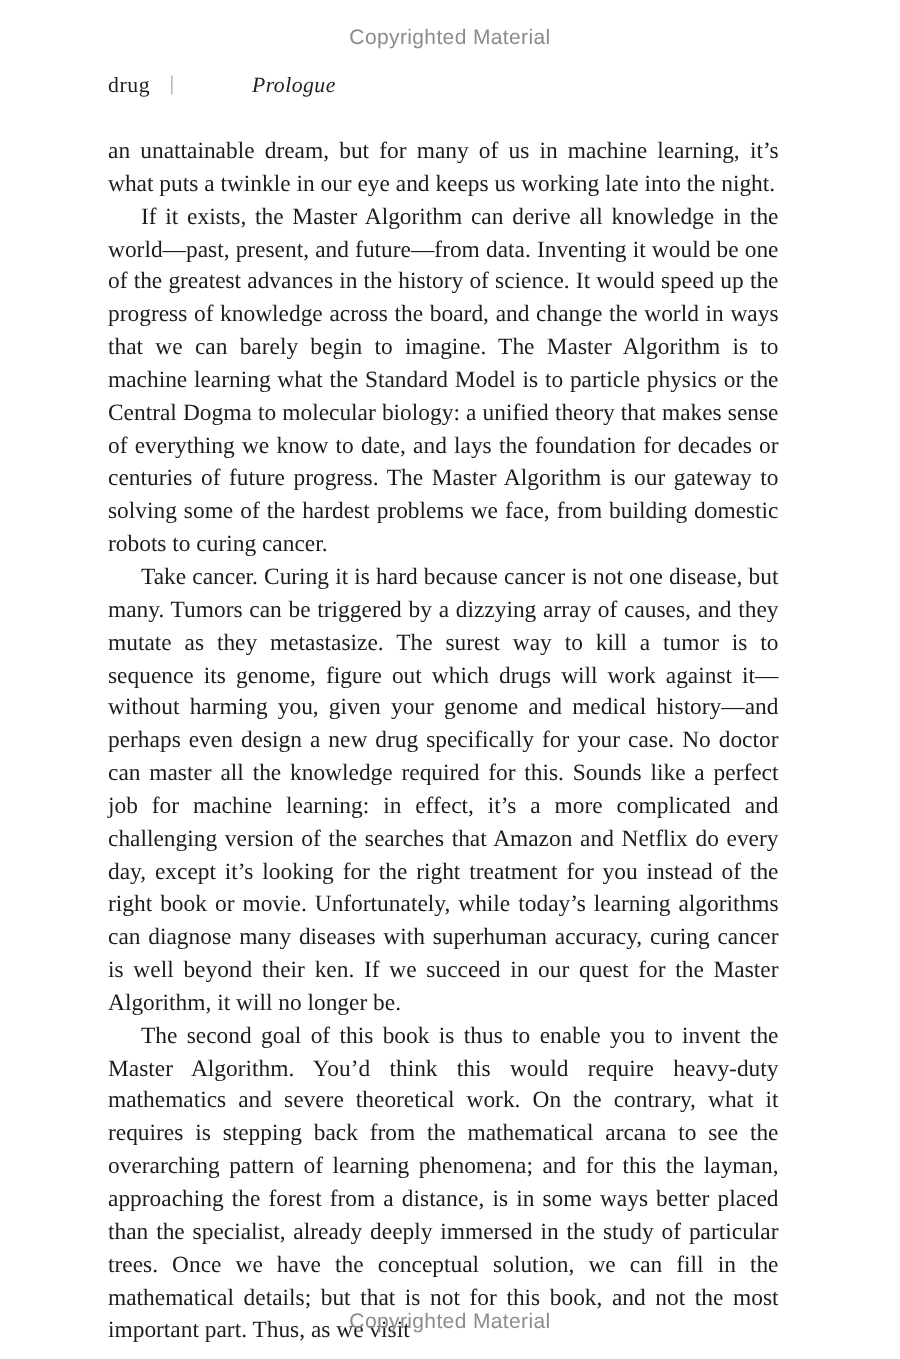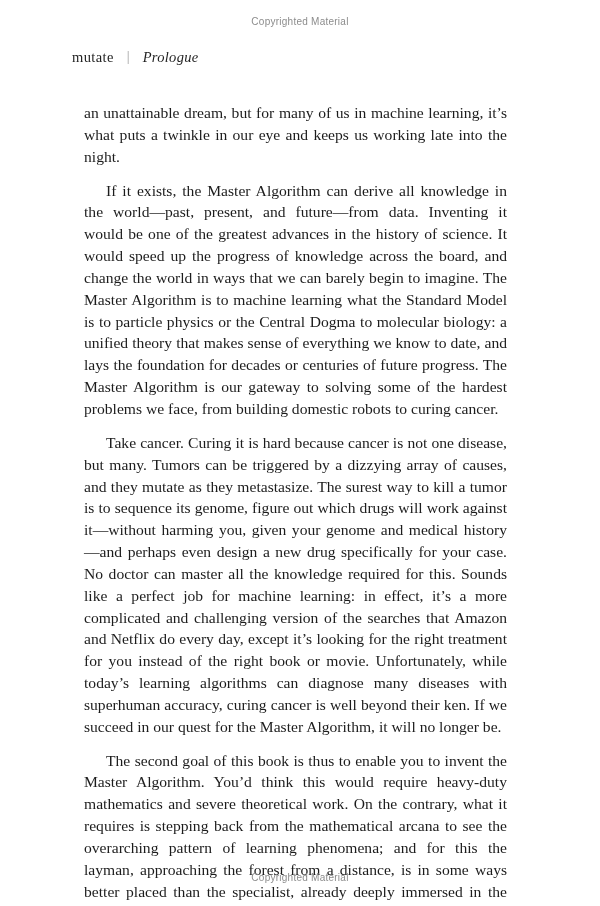--- a/index.html
+++ b/index.html
@@ -14,21 +14,21 @@
     background: #ffffff;
     overflow: hidden;
     font-family: "Liberation Serif", "DejaVu Serif", serif;
   }
   .copyright-notice {
     position: absolute;
     left: 0;
     width: 600px;
     text-align: center;
     font-family: "Liberation Sans", sans-serif;
-    font-size: 10px;
+    font-size: 14px;
     color: #8c8c8c;
     letter-spacing: 0.25px;
   }
   .copyright-notice.top { top: 16px; }
   .copyright-notice.bottom { top: 872px; }
   .running-header {
     position: absolute;
     top: 49px;
     left: 72px;
     font-size: 14.5px;
@@ -39,46 +39,47 @@
   .header-separator {
     color: #9a9a9a;
     margin: 0 13px;
     font-size: 14px;
     position: relative;
     top: -1px;
   }
   .section-title {
     font-style: italic;
     letter-spacing: 0.3px;
+    margin-left: 39px;
   }
   .body-text {
     position: absolute;
     top: 90px;
     left: 72px;
     width: 447px;
     font-size: 15.6px;
     line-height: 21.85px;
     color: #1c1c1c;
     text-align: justify;
     hyphens: auto;
     -webkit-hyphens: auto;
   }
-  .body-text p { margin: 12px; padding: 0; }
+  .body-text p { margin: 0; padding: 0; }
   .body-text p.indent { text-indent: 22px; }
   .italic { }
 </style>
 </head>
 <body>
 
 <div class="page">
 
   <div class="copyright-notice top">Copyrighted Material</div>
 
   <div class="running-header">
-    <span class="page-number">mutate</span><span class="header-separator">|</span><span class="section-title">Prologue</span>
+    <span class="page-number">drug</span><span class="header-separator">|</span><span class="section-title">Prologue</span>
   </div>
 
   <div class="body-text">
       <p><span>an unattainable dream, but for many of us in machine learning, it’s what puts a twinkle in our eye and keeps us working late into the night.</span></p>
       <p class="indent"><span>If it exists, the Master Algorithm can derive all knowledge in the world—past, present, and future—from data. Inventing it would be one of the greatest advances in the history of science. It would speed up the progress of knowledge across the board, and change the world in ways that we can barely begin to imagine. The Master Algorithm is to machine learning what the Standard Model is to particle physics or the Central Dogma to molecular biology: a unified theory that makes sense of everything we know to date, and lays the foundation for decades or centuries of future progress. The Master Algorithm is our gateway to solving some of the hardest problems we face, from building domestic robots to curing cancer.</span></p>
       <p class="indent"><span>Take cancer. Curing it is hard because cancer is not one disease, but many. Tumors can be triggered by a dizzying array of causes, and they mutate as they metastasize. The surest way to kill a tumor is to sequence its genome, figure out which drugs will work against it—without harming you, given </span><span class="italic">your</span><span> genome and medical history—and perhaps even design a new drug specifically for your case. No doctor can master all the knowledge required for this. Sounds like a perfect job for machine learning: in effect, it’s a more complicated and challenging version of the searches that Amazon and Netflix do every day, except it’s looking for the right treatment for you instead of the right book or movie. Unfortunately, while today’s learning algorithms can diagnose many diseases with superhuman accuracy, curing cancer is well beyond their ken. If we succeed in our quest for the Master Algorithm, it will no longer be.</span></p>
       <p class="indent"><span>The second goal of this book is thus to enable </span><span class="italic">you</span><span> to invent the Master Algorithm. You’d think this would require heavy-duty mathematics and severe theoretical work. On the contrary, what it requires is stepping back from the mathematical arcana to see the overarching pattern of learning phenomena; and for this the layman, approaching the forest from a distance, is in some ways better placed than the specialist, already deeply immersed in the study of particular trees. Once we have the conceptual solution, we can fill in the mathematical details; but that is not for this book, and not the most important part. Thus, as we visit</span></p>
     </div>
 
   <div class="copyright-notice bottom">Copyrighted Material</div>

